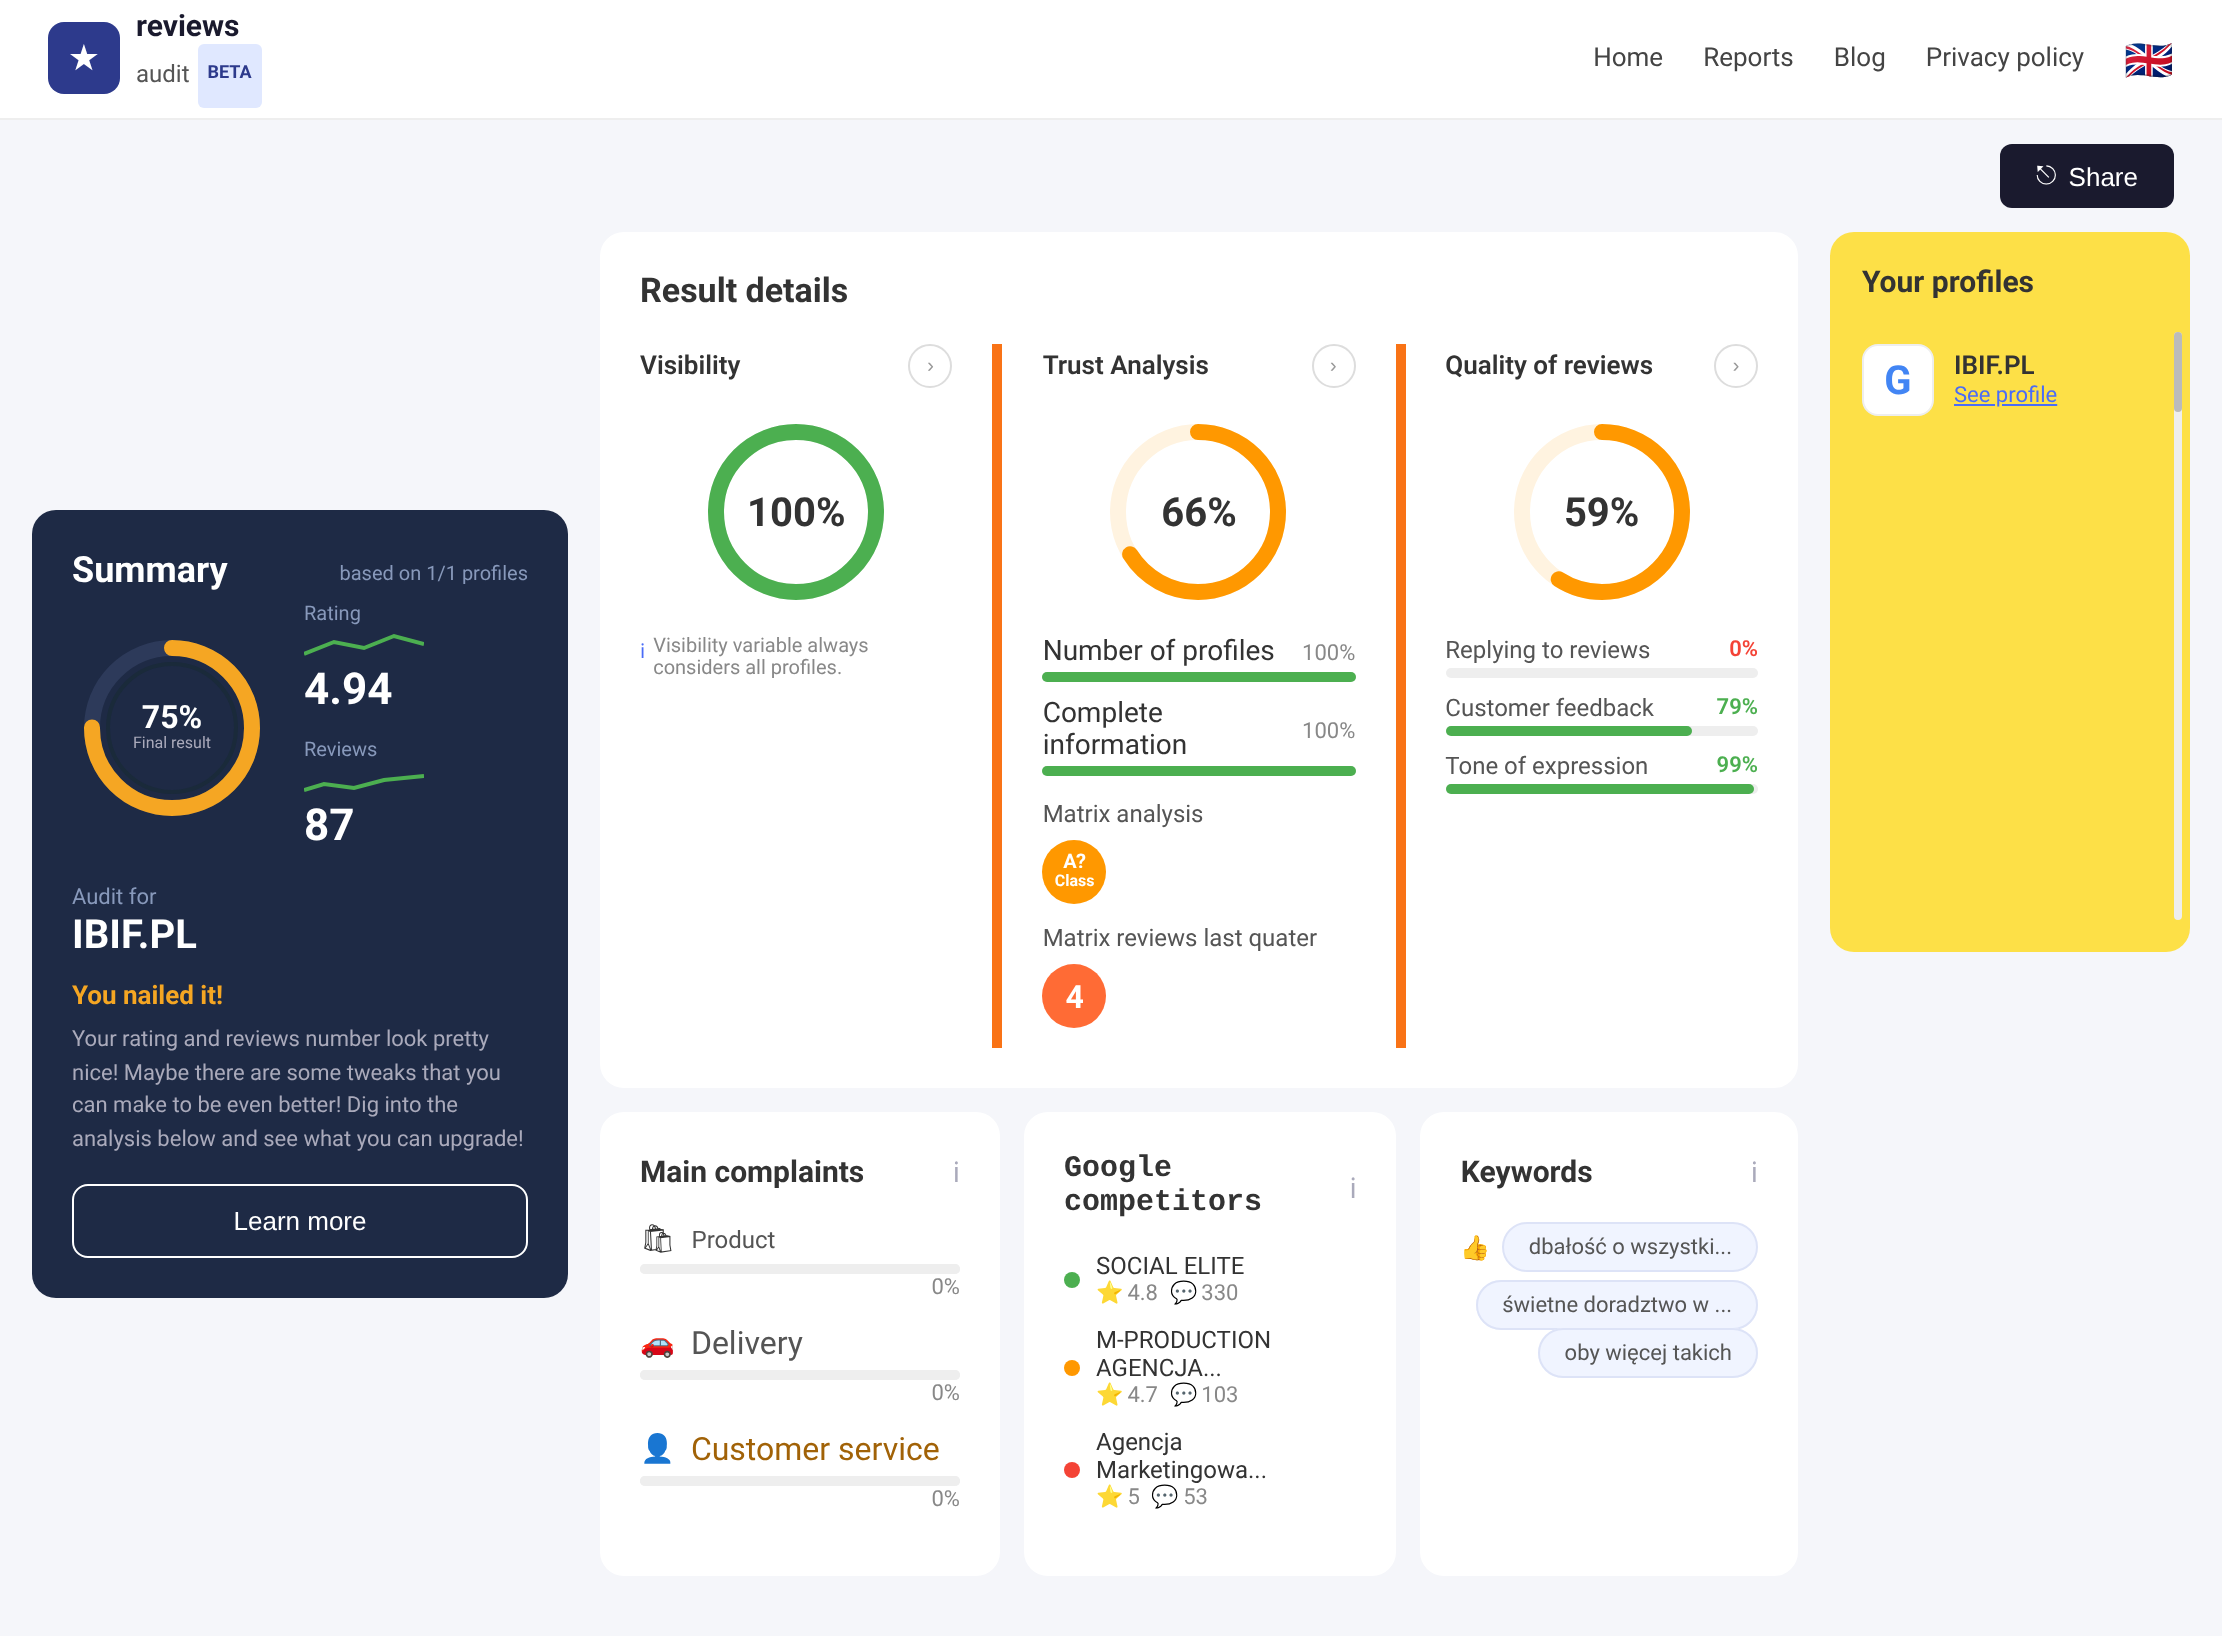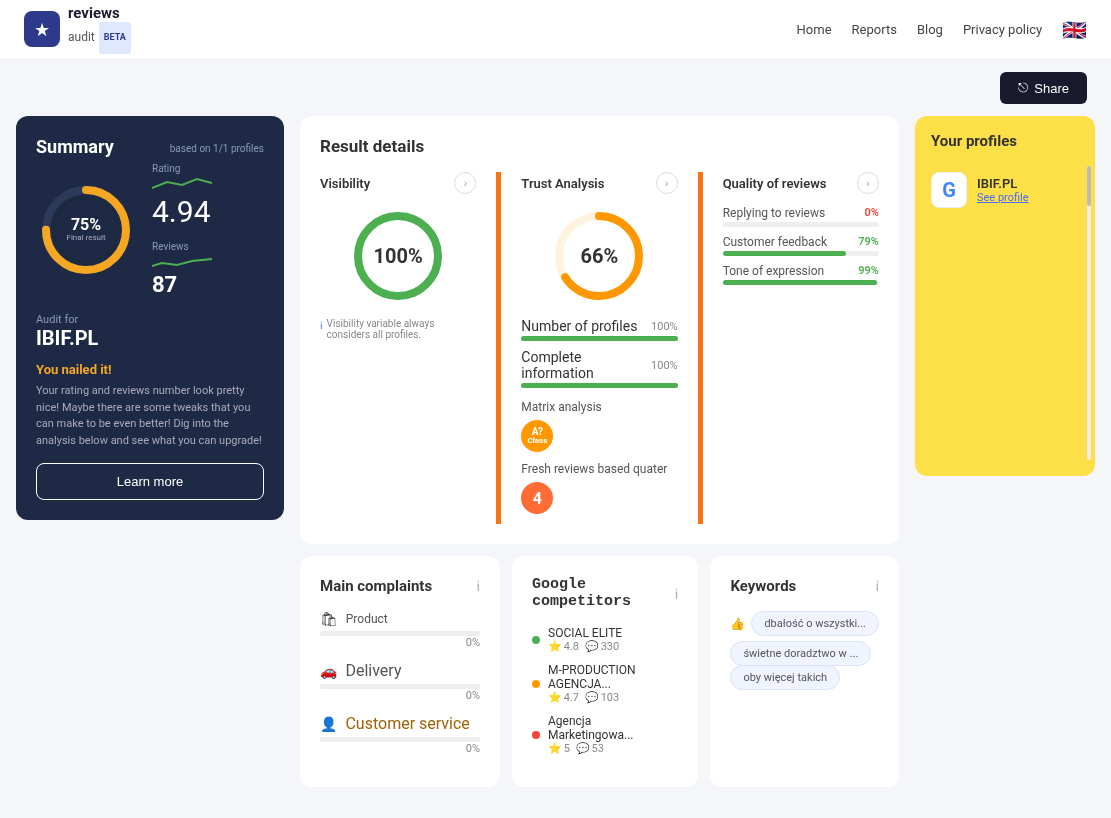--- a/index.html
+++ b/index.html
@@ -18,21 +18,21 @@
     .flag-icon { font-size: 20px; }
 
     
     .subheader { display: flex; justify-content: flex-end; padding: 12px 24px; }
     .share-btn { background: #1a1a2e; color: #fff; border: none; padding: 8px 18px; border-radius: 6px; cursor: pointer; font-size: 13px; display: flex; align-items: center; gap: 6px; }
 
     
     .main { display: flex; gap: 16px; padding: 0 16px 16px; }
     
     
-    .sidebar { width: 268px; flex-shrink: 0; display: flex; flex-direction: column; gap: 1px; }
+    .sidebar { width: 268px; flex-shrink: 0; display: flex; flex-direction: row; gap: 1px; align-items: center; }
     
     .summary-card { background: #1e2a45; color: #fff; border-radius: 12px; padding: 20px; }
     .summary-title { font-size: 18px; font-weight: 700; margin-bottom: 4px; }
     
     .summary-metrics { display: flex; align-items: center; gap: 16px; margin-bottom: 16px; }
     
     .donut-container { position: relative; width: 100px; height: 100px; flex-shrink: 0; }
     .donut-container svg { width: 100px; height: 100px; transform: rotate(-90deg); }
     .donut-text { position: absolute; top: 50%; left: 50%; transform: translate(-50%, -50%); text-align: center; }
 
@@ -108,21 +108,21 @@
     .dot-green { background: #4caf50; }
     .dot-orange { background: #ff9800; }
     .dot-red { background: #f44336; }
     .competitor-name { font-size: 12px; color: #333; flex: 1; }
     .competitor-stats { display: flex; gap: 6px; font-size: 11px; color: #888; }
     .competitor-stats span { display: flex; align-items: center; gap: 2px; }
     
     .chart-area { background: #f8f9ff; border-radius: 8px; flex: 1; min-height: 130px; position: relative; overflow: hidden; }
     .chart-placeholder { width: 100%; height: 100%; }
 
-    .keywords-card { background: #fff; border-radius: 12px; padding: 20px; flex: 0 0 180px; }
+    .keywords-card { background: #fff; border-radius: 12px; padding: 20px; flex: 0 0 180px; text-align: right; }
     .keyword-list { display: flex; flex-direction: column; gap: 8px; margin-top: 12px; }
     .keyword-chip { background: #f0f4ff; border: 1px solid #dde3f7; border-radius: 20px; padding: 5px 12px; font-size: 11px; color: #555; white-space: nowrap; overflow: hidden; text-overflow: ellipsis; }
     .thumb-icon { color: #4caf50; font-size: 12px; }
 
     
     .right-col { width: 180px; flex-shrink: 0; }
     .profiles-card { background: #fde047; border-radius: 12px; padding: 16px; height: 360px; overflow: hidden; }
     .profile-item { display: flex; align-items: center; gap: 10px; padding: 10px 0; }
     .g-icon { width: 36px; height: 36px; background: #fff; border: 1px solid #eee; border-radius: 8px; display: flex; align-items: center; justify-content: center; font-size: 18px; }
     .profile-info { display: flex; flex-direction: column; }
@@ -187,21 +187,21 @@
             <div style="font-size:8px;color:#aab;line-height:1.2;">Final result</div>
           </div>
         </div>
 
         <div class="rating-reviews">
           <div class="metric-box">
             <span style="font-size:10px;color:#8899bb;">Rating</span>
             <svg width="60" height="16" style="margin:2px 0;">
               <polyline points="0,12 15,6 30,9 45,3 60,7" class="mini-line" style="stroke:#4caf50;stroke-width:2;fill:none;"></polyline>
             </svg>
-            <span style="font-size:30px;font-weight:400;">4.94</span>
+            <span style="font-size:22px;font-weight:700;">4.94</span>
           </div>
           <div class="metric-box">
             <span style="font-size:10px;color:#8899bb;">Reviews</span>
             <svg width="60" height="16" style="margin:2px 0;">
               <polyline points="0,12 10,9 25,11 40,7 60,5" class="mini-line" style="stroke:#4caf50;stroke-width:2;fill:none;"></polyline>
             </svg>
             <span style="font-size:22px;font-weight:700;">87</span>
           </div>
         </div>
       </div>
@@ -281,31 +281,40 @@
           <div style="margin-top:12px;">
             <div style="font-size:12px;color:#555;margin-bottom:6px;">Matrix analysis</div>
             <div class="matrix-row">
               <div class="matrix-badge">
                 <div style="text-align:center;line-height:1.1;">
                   <div style="font-size:10px;">A?</div>
                   <div style="font-size:8px;">Class</div>
                 </div>
               </div>
             </div>
-            <div style="font-size:12px;color:#555;margin-bottom:6px;">Fresh reviews based quater</div>
+            <div style="font-size:12px;color:#555;margin-bottom:6px;">Matrix reviews last quater</div>
             <div class="matrix-row">
               <div class="fresh-badge">4</div>
             </div>
           </div>
         </div>
 
         <div class="result-section">
           <div class="result-section-title">
             <span>Quality of reviews</span>
             <button class="nav-arrow">›</button>
+          </div>
+          <div class="circle-metric">
+            <div class="circle-outer">
+              <svg viewBox="0 0 100 100">
+                <circle cx="50" cy="50" r="40" fill="none" stroke="#fff3e0" stroke-width="8"></circle>
+                <circle cx="50" cy="50" r="40" fill="none" stroke="#ff9800" stroke-width="8" stroke-dasharray="148.3 103" stroke-dashoffset="0" stroke-linecap="round"></circle>
+              </svg>
+              <div class="circle-inner-text">59%</div>
+            </div>
           </div>
           <div class="quality-items">
             <div class="quality-item">
               <div class="quality-item-label">
                 <span>Replying to reviews</span>
                 <span class="pct-red">0%</span>
               </div>
               <div class="progress-bar">
                   <div class="progress-fill progress-orange" style="width:0%"></div>
                 </div>

